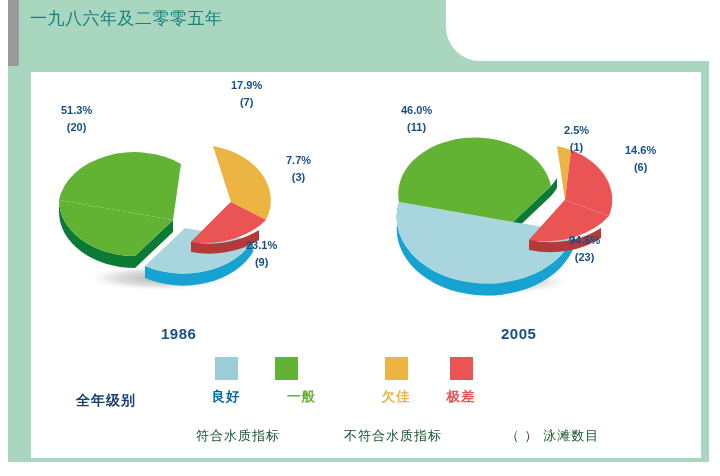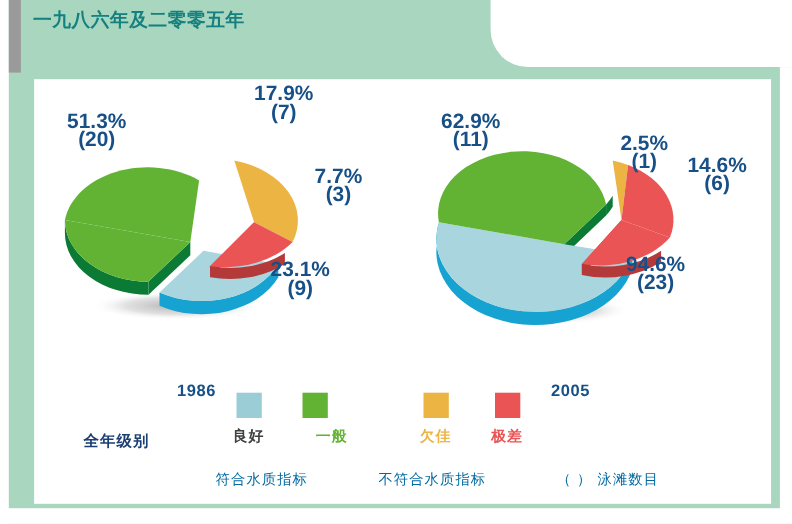--- a/index.html
+++ b/index.html
@@ -71,21 +71,21 @@
 
   
   .title-block {
     position: absolute;
     left: 30px;
     top: 6px;
     width: 410px;
     color: #14807f;
     font-size: 17px;
     line-height: 25px;
-    font-weight: bold;
+    font-weight: normal;
     letter-spacing: 0.5px;
     white-space: nowrap;
   }
   .title-line { display: block; }
 
   
   .panel {
     position: absolute;
     left: 31px;
     top: 72px;
@@ -108,37 +108,36 @@
     height: 240px;
   }
   #chart-1986 { left: 2px; }
   #chart-2005 { left: 348px; }
   .chart-svg { display: block; }
 
   
   .callout {
     position: absolute;
     color: #174f87;
-    font-size: 19px;
+    font-size: 11px;
     font-weight: bold;
     line-height: 17px;
     text-align: center;
     white-space: nowrap;
   }
   .callout .pct { display: block; }
   .callout .cnt { display: block; }
 
   
   .year-label {
     position: absolute;
     color: #174f87;
     font-size: 15px;
     font-weight: bold;
     letter-spacing: 0.5px;
-    margin-top: 22px;
   }
   #year-1986 { left: 130px; top: 253px; }
   #year-2005 { left: 470px; top: 253px; }
 
   
   .legend {
     position: absolute;
     left: 0;
     top: 285px;
     width: 532px;
@@ -172,21 +171,21 @@
     font-weight: bold;
     letter-spacing: 1px;
   }
   #legend-item-0 { left: 165px; }
   #legend-item-1 { left: 225px; }
   #legend-item-2 { left: 335px; }
   #legend-item-3 { left: 400px; }
 
   .legend-footnote {
     position: absolute;
-    color: #0369a1;
+    color: #14532d;
     font-size: 13px;
     letter-spacing: 1px;
     white-space: nowrap;
   }
   #footnote-pass { left: 165px; top: 70px; }
   #footnote-fail { left: 313px; top: 70px; }
   #footnote-count { left: 475px; top: 70px; }
 </style>
 </head>
 <body>
@@ -279,21 +278,21 @@
           <path d="M 150 160 A 76 56 0 0 0 222 148 L 222 158 A 76 56 0 0 1 150 170 Z" fill="#b43a3a"></path>
           <path d="M 150 160 L 186 120 L 186 130 L 150 170 Z" fill="#b43a3a"></path>
 
           <path d="M 186 120 L 178 66 A 76 56 0 0 1 192 70 Z" fill="#ebb443"></path>
 
           <path d="M 186 120 L 192 70 A 76 56 0 0 1 230 136 Z" fill="#eb5454"></path>
           <path d="M 186 120 L 230 136 A 76 56 0 0 1 150 160 Z" fill="#eb5454"></path>
         </svg>
 
         <div class="callout" style="left:22px; top:22px;">
-          <span class="pct">62.9%</span>
+          <span class="pct">46.0%</span>
           <span class="cnt">(11)</span>
         </div>
         <div class="callout" style="left:185px; top:-3px;margin-top:45px;">
           <span class="pct">2.5%</span>
           <span class="cnt">(1)</span>
         </div>
         <div class="callout" style="left:246px; top:62px;">
           <span class="pct">14.6%</span>
           <span class="cnt">(6)</span>
         </div>
@@ -305,21 +304,21 @@
     </div>
 
     <div class="year-label" id="year-1986">1986</div>
     <div class="year-label" id="year-2005">2005</div>
 
     <div class="legend">
       <div class="legend-title">全年级别</div>
 
       <div class="legend-item" id="legend-item-0">
         <span class="legend-swatch" style="background:#9acdd6;"></span>
-        <span class="legend-label" style="color:#404040;">良好</span>
+        <span class="legend-label" style="color:#0369a1;">良好</span>
       </div>
 
       <div class="legend-item" id="legend-item-1">
         <span class="legend-swatch" style="background:#62b334;"></span>
         <span class="legend-label" style="color:#62b334;text-align:right;">一般</span>
       </div>
 
       <div class="legend-item" id="legend-item-2">
         <span class="legend-swatch" style="background:#ebb443;"></span>
         <span class="legend-label" style="color:#ebb443;">欠佳</span>

